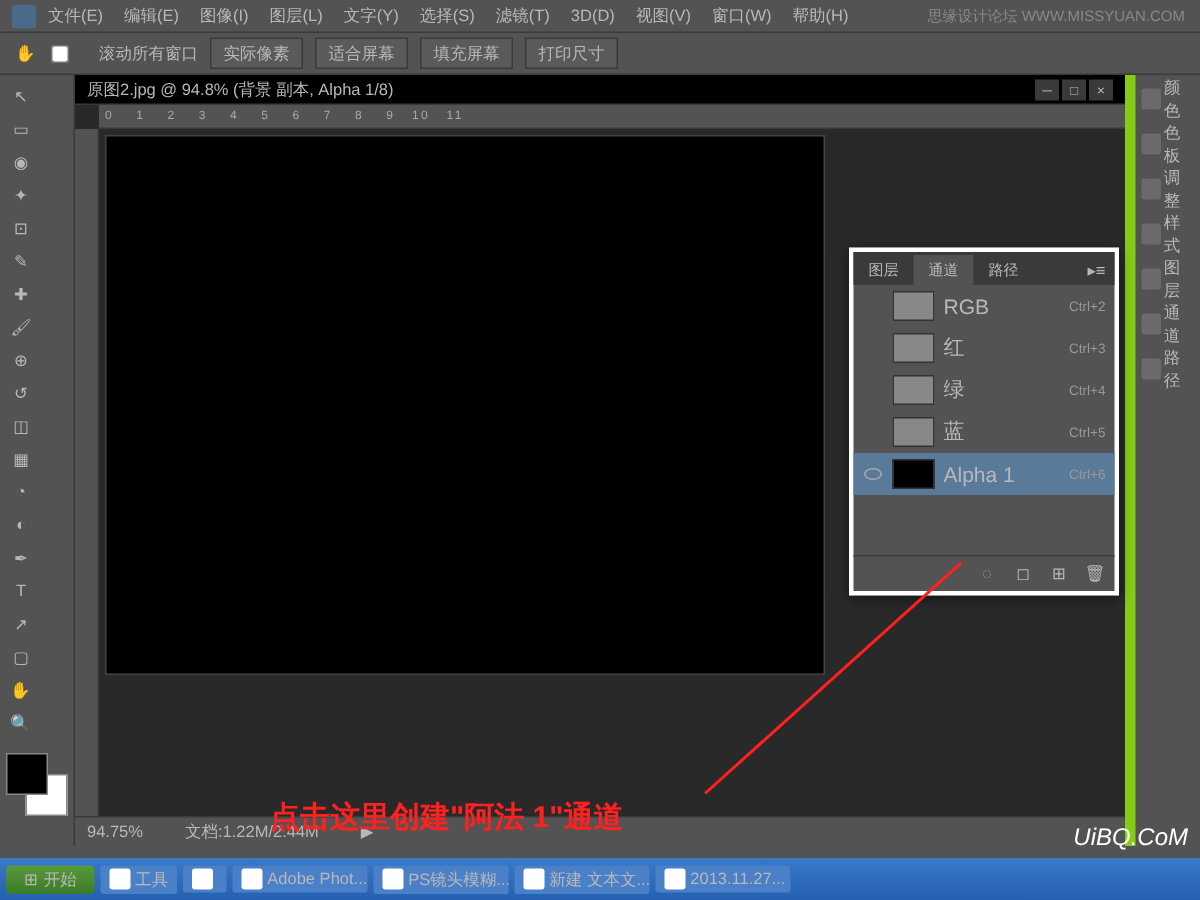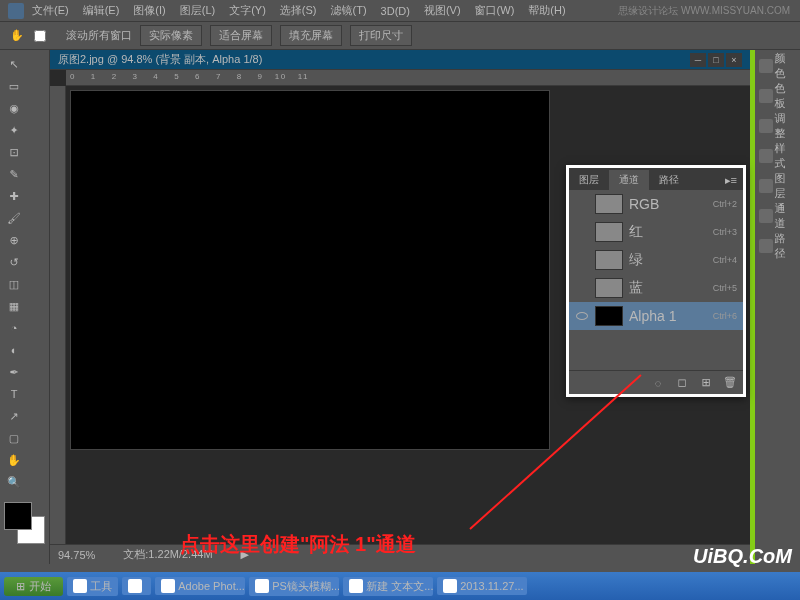--- a/index.html
+++ b/index.html
@@ -13,31 +13,31 @@
 .checkbox-label{display:flex;align-items:center;gap:20px}
 .checkbox-label input{width:12px;height:12px}
 .btn{background:#5a5a5a;border:1px solid #3a3a3a;padding:2px 8px;cursor:pointer}
 .main{display:flex;height:514px}
 .toolbox{width:50px;background:#535353;padding:4px;display:flex;flex-wrap:wrap;gap:2px;align-content:flex-start;border-right:1px solid #3a3a3a}
 .tool{width:20px;height:20px;display:flex;align-items:center;justify-content:center;cursor:pointer;border:1px solid transparent}
 .swatches{width:42px;height:42px;position:relative;margin-top:8px}
 .swatch-fg{width:28px;height:28px;background:#000;border:1px solid #888;position:absolute;top:0;left:0}
 .swatch-bg{width:28px;height:28px;background:#fff;border:1px solid #888;position:absolute;bottom:0;right:0}
 .workspace{flex:1;background:#292929;position:relative;display:flex;flex-direction:column}
-.doc-titlebar{height:20px;background:#0c4a6e;display:flex;align-items:center;padding:0 8px;justify-content:space-between;border-bottom:1px solid #3a3a3a}
+.doc-titlebar{height:20px;background:#000000;display:flex;align-items:center;padding:0 8px;justify-content:space-between;border-bottom:1px solid #3a3a3a}
 .win-btns{display:flex;gap:2px}
 .win-btn{width:16px;height:14px;background:#3a3a3a;display:flex;align-items:center;justify-content:center;cursor:pointer;font-size:9px}
 .ruler-h{height:16px;background:#535353;border-bottom:1px solid #3a3a3a;margin-left:16px;position:relative;overflow:hidden}
 .ruler-h::before{content:"0    1    2    3    4    5    6    7    8    9   10   11";white-space:pre;font-size:8px;color:#aaa;position:absolute;left:4px;top:2px;letter-spacing:1.5px}
 .canvas-area{flex:1;display:flex}
 .ruler-v{width:16px;background:#535353;border-right:1px solid #3a3a3a}
 .canvas{flex:1;background:#292929;display:flex;align-items:flex-start;justify-content:flex-start;padding:4px}
 .doc{width:480px;height:360px;background:#000;border:1px solid #444}
 .statusbar{height:20px;background:#535353;display:flex;align-items:center;padding:0 8px;gap:28px;border-top:1px solid #3a3a3a;font-size:10px}
-.right-panels{width:50px;background:#535353;border-left:5px solid #84cc16;padding:4px;display:flex;flex-direction:column;gap:6px}
+.right-panels{width:50px;background:#535353;border-left:7px solid #84cc16;padding:4px;display:flex;flex-direction:column;gap:6px}
 .panel-btn{height:24px;display:flex;align-items:center;justify-content:center;cursor:pointer;gap:2px;font-size:10px}
 .panel-icon{width:14px;height:14px;background:#6a6a6a;border-radius:2px}
 .channels-panel{position:absolute;right:54px;top:165px;width:180px;background:#535353;border:3px solid #fff;box-shadow:0 2px 8px rgba(0,0,0,0.5)}
 .panel-tabs{height:22px;display:flex;background:#3a3a3a;align-items:flex-end}
 .panel-tab{padding:3px 10px;cursor:pointer;font-size:10px}
 .panel-tab.active{background:#535353}
 .panel-menu{margin-left:auto;padding:3px 6px;cursor:pointer}
 .channel-row{height:28px;display:flex;align-items:center;padding:0 6px;gap:6px;cursor:pointer}
 .channel-row.selected{background:#5a7a9a}
 .vis-toggle{width:14px;height:14px;display:flex;align-items:center;justify-content:center}
@@ -47,21 +47,21 @@
 .channel-name{flex:1;font-size:14px}
 .channel-shortcut{font-size:9px;color:#999}
 .panel-footer{height:24px;display:flex;align-items:center;justify-content:flex-end;padding:0 6px;gap:10px;border-top:1px solid #3a3a3a;margin-top:40px}
 .footer-icon{width:14px;height:14px;cursor:pointer;display:flex;align-items:center;justify-content:center}
 .annotation{position:absolute;left:180px;bottom:42px;color:#ff2020;font-size:20px;font-weight:bold}
 .annotation-line{position:absolute;left:470px;bottom:70px;width:230px;height:2px;background:#ff2020;transform:rotate(-42deg);transform-origin:left center}
 .taskbar{position:absolute;bottom:0;left:0;right:0;height:28px;background:linear-gradient(#3a7ac8,#2560b0);display:flex;align-items:center;padding:0 4px;gap:4px}
 .start-btn{background:linear-gradient(#5a9a3a,#3a7a2a);padding:2px 12px;border-radius:3px;color:#fff;display:flex;align-items:center;gap:4px;cursor:pointer}
 .task-item{background:#4a80c8;padding:2px 6px;border-radius:2px;color:#fff;font-size:10px;cursor:pointer;display:flex;align-items:center;gap:3px;max-width:90px;overflow:hidden;white-space:nowrap}
 .task-icon{width:14px;height:14px;background:#fff;border-radius:2px;flex-shrink:0}
-.watermark-br{position:absolute;right:8px;bottom:32px;color:#fff;font-size:20px;font-weight:bold;font-style:italic}
+.watermark-br{position:absolute;right:8px;bottom:32px;color:#fff;font-size:16px;font-weight:normal;font-style:italic}
 </style>
 </head>
 <body>
 
 <div class="menubar">
   <div class="logo"></div>
   <div class="menu-item">文件(E)</div>
   <div class="menu-item">编辑(E)</div>
   <div class="menu-item">图像(I)</div>
   <div class="menu-item">图层(L)</div>

